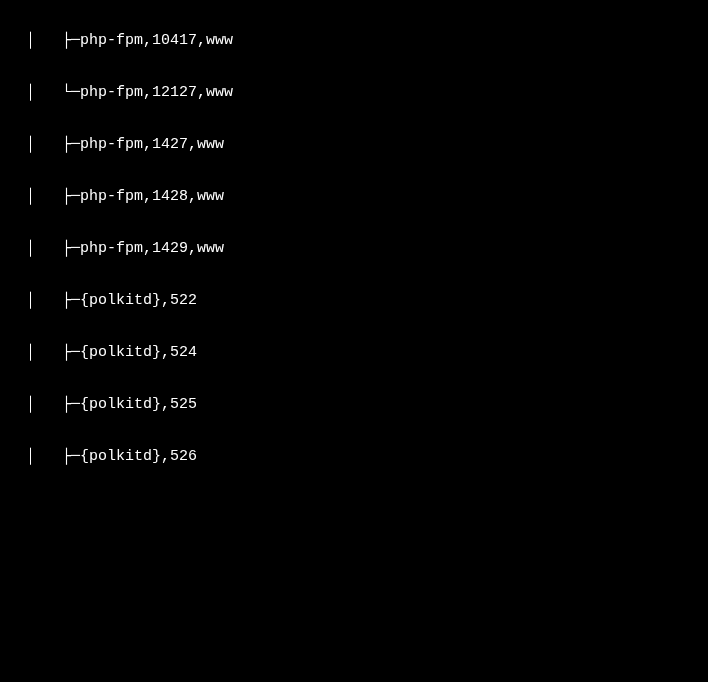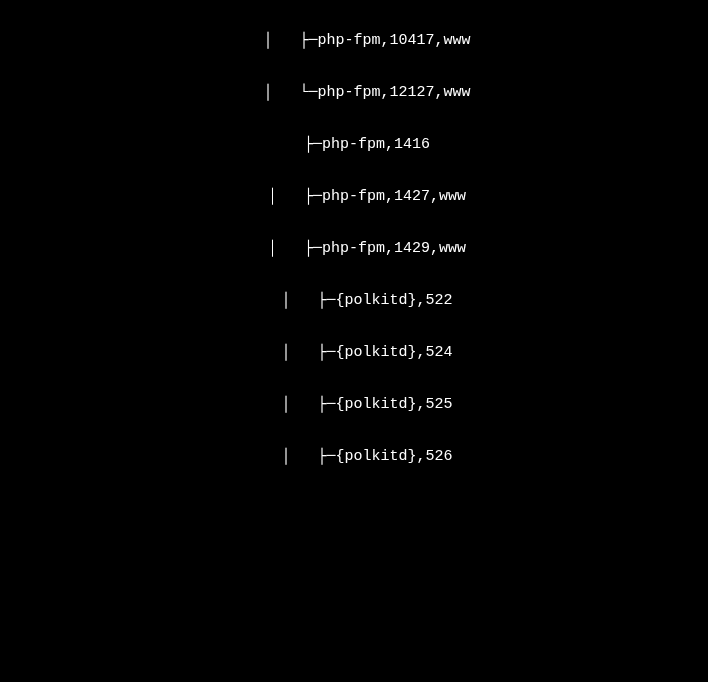--- a/index.html
+++ b/index.html
@@ -19,31 +19,30 @@
       overflow: hidden;
     }
     .terminal {
       white-space: pre;
       padding-left: 8px;
       padding-top: 2px;
     }
     .line {
       display: block;
       height: 26px;
-      text-align: center;
     }
   </style>
 </head>
 <body>
 
 <div class="terminal">
 <span class="line">  │   ├─php-fpm,10417,www</span>
 <span class="line">  │   └─php-fpm,12127,www</span>
-<span class="line">  ├─php-fpm,1416</span>
 <span class="line">  │   ├─php-fpm,1427,www</span>
+<span class="line">  │   ├─php-fpm,1428,www</span>
 <span class="line">  │   ├─php-fpm,1429,www</span>
 <span class="line">  │   ├─{polkitd},522</span>
 <span class="line">  │   ├─{polkitd},524</span>
 <span class="line">  │   ├─{polkitd},525</span>
 <span class="line">  │   ├─{polkitd},526</span>
 
 
 
 
 

